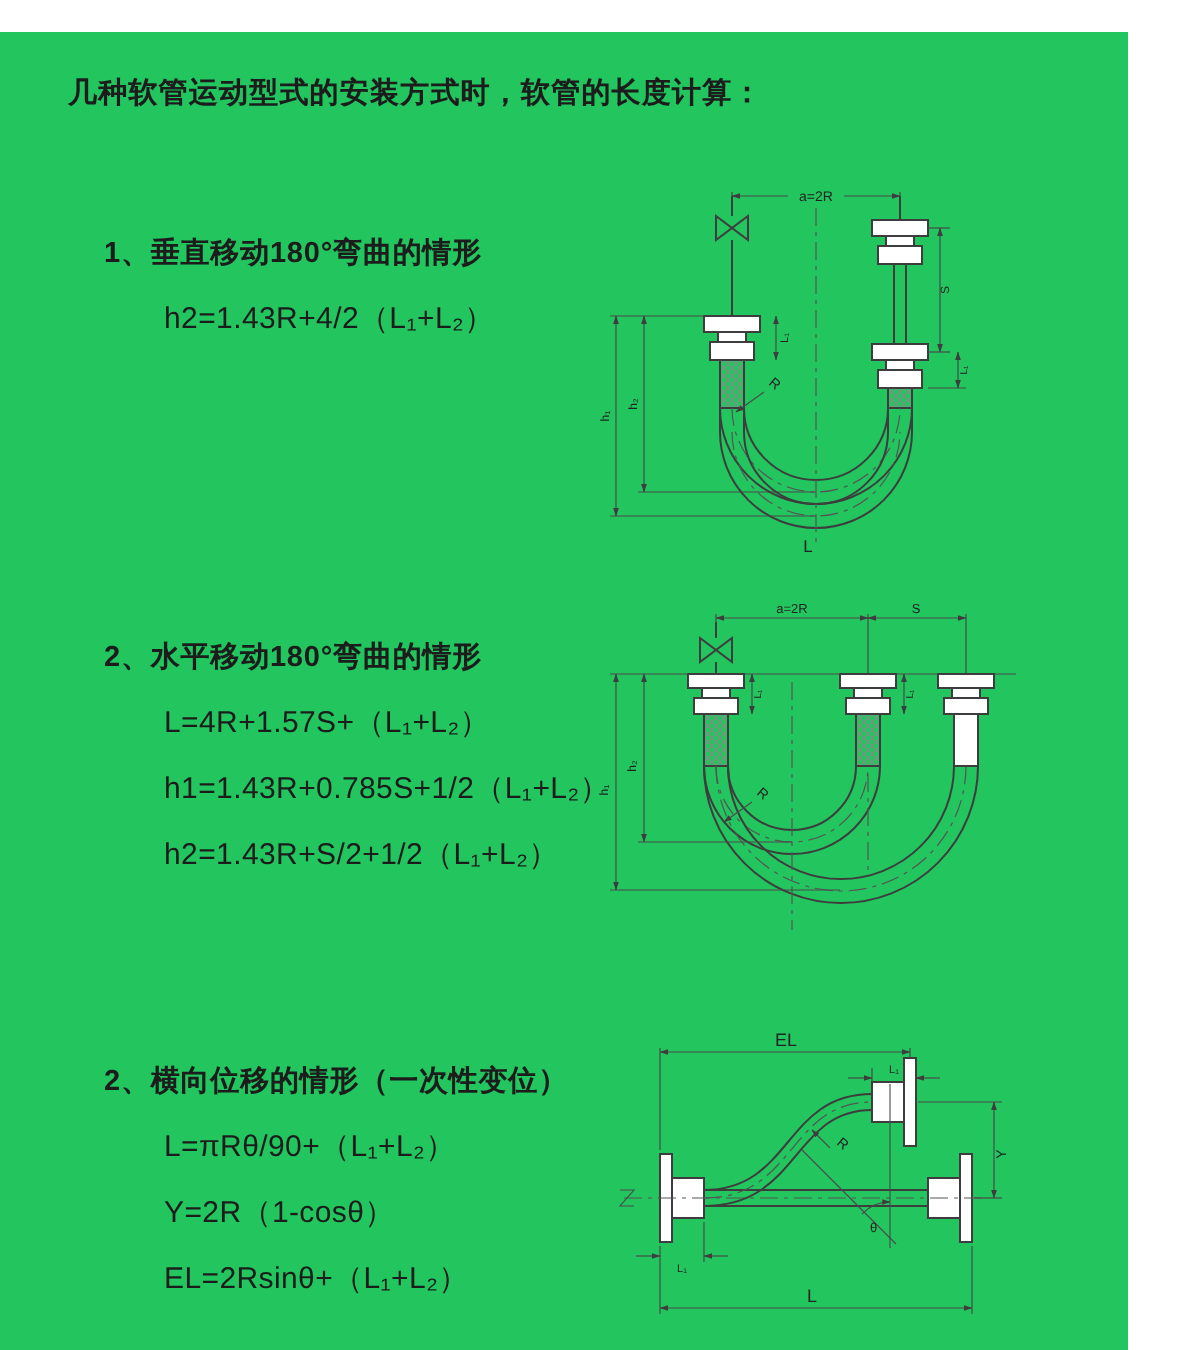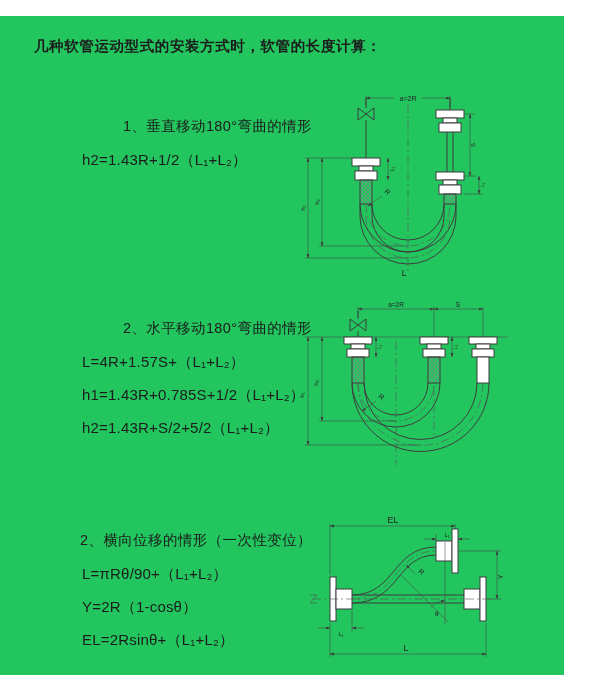--- a/index.html
+++ b/index.html
@@ -10,21 +10,21 @@
   }
   .page{position:relative;width:564px;height:675px;background:#22c55e;overflow:hidden;margin-top:16px;}
   .doc-title{
     position:absolute;left:34px;top:21px;
     font-size:14.5px;font-weight:bold;letter-spacing:.6px;white-space:nowrap;
   }
   .section{position:absolute;left:52px;width:260px;}
   .sec1{top:101px;}
   .sec2{top:303px;}
   .sec3{top:515px;}
-  .heading{font-size:14.5px;font-weight:normal;letter-spacing:.4px;white-space:nowrap;text-align:right;}
+  .heading{font-size:14.5px;font-weight:bold;letter-spacing:.4px;white-space:nowrap;}
   .formula{
     font-size:15px;margin:14px 0 0 30px;letter-spacing:.2px;line-height:19px;white-space:nowrap;
   }
   .formula:first-of-type{margin-top:15px;}
   svg.diagram{position:absolute;overflow:visible;}
   .d1{left:298px;top:68px;}
   .d2{left:296px;top:281px;}
   .d3{left:298px;top:496px;}
   
   svg .ln{stroke:#3d3d3d;stroke-width:1;fill:none;}
@@ -36,21 +36,21 @@
 </style>
 </head>
 <body>
 
 <div class="page">
 
   <div class="doc-title">几种软管运动型式的安装方式时，软管的长度计算：</div>
 
   <div class="section sec1">
     <div class="heading">1、垂直移动180°弯曲的情形</div>
-    <div class="formula">h2=1.43R+1/2（L₁+L₂）</div>
+    <div class="formula">h2=1.43R+4/2（L₁+L₂）</div>
   </div>
 
   <svg class="diagram d1" width="292" height="200" viewBox="0 0 292 200">
     <defs>
       <marker id="d1a" markerWidth="8" markerHeight="6" refX="7" refY="2.5" orient="auto-start-reverse">
         <path d="M0,0 L7.5,2.5 L0,5 z" fill="#3d3d3d"></path>
       </marker>
       <pattern id="d1braid" width="4" height="4" patternUnits="userSpaceOnUse">
         <path d="M0,4 L4,0 M0,0 L4,4" stroke="#8a8a8a" stroke-width=".55"></path>
       </pattern>
@@ -138,21 +138,21 @@
       <line class="thin" x1="84" y1="112" x2="70" y2="122" marker-end="url(#d1a)"></line>
       <text x="86" y="108" font-size="7" transform="rotate(40 86 108)">R</text>
     </g>
     <text x="106" y="192" font-size="8.5" text-anchor="middle">L</text>
   </svg>
 
   <div class="section sec2">
     <div class="heading">2、水平移动180°弯曲的情形</div>
     <div class="formula">L=4R+1.57S+（L₁+L₂）</div>
     <div class="formula">h1=1.43R+0.785S+1/2（L₁+L₂）</div>
-    <div class="formula">h2=1.43R+S/2+5/2（L₁+L₂）</div>
+    <div class="formula">h2=1.43R+S/2+1/2（L₁+L₂）</div>
   </div>
 
   <svg class="diagram d2" width="300" height="196" viewBox="0 0 300 196">
     <defs>
       <marker id="d2a" markerWidth="8" markerHeight="6" refX="7" refY="2.5" orient="auto-start-reverse">
         <path d="M0,0 L7.5,2.5 L0,5 z" fill="#3d3d3d"></path>
       </marker>
       <pattern id="d2braid" width="4" height="4" patternUnits="userSpaceOnUse">
         <path d="M0,4 L4,0 M0,0 L4,4" stroke="#8a8a8a" stroke-width=".55"></path>
       </pattern>

